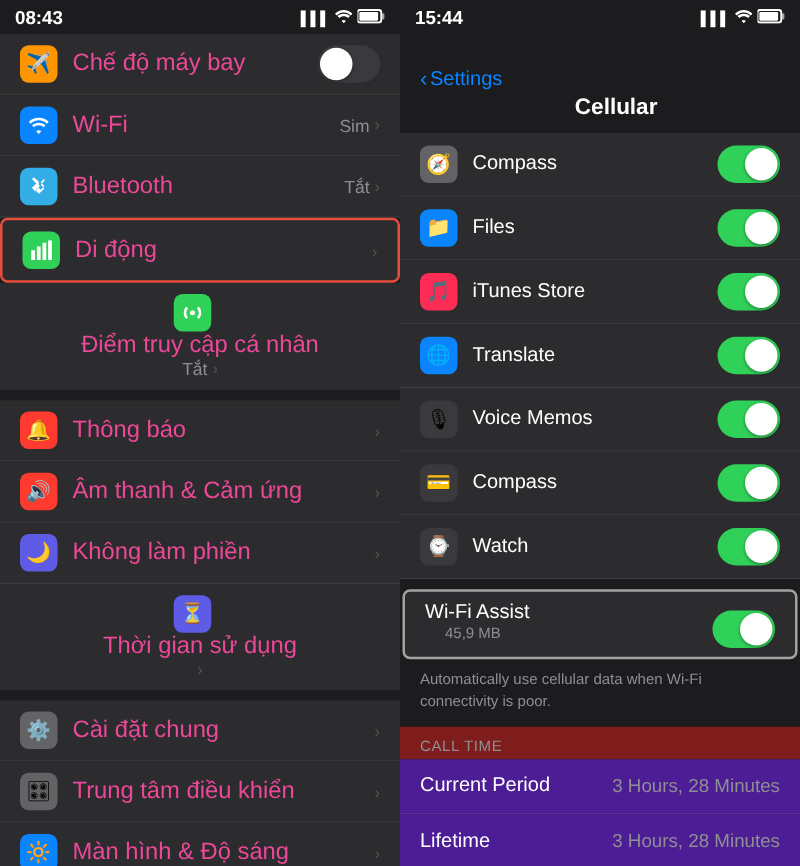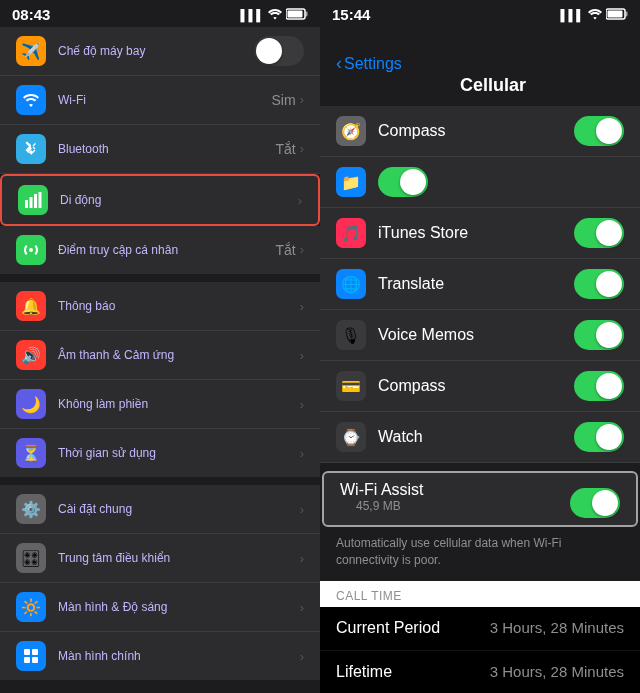--- a/index.html
+++ b/index.html
@@ -67,20 +67,21 @@
       align-items: center;
       padding: 9px 16px;
       border-bottom: 1px solid rgba(255,255,255,0.08);
       background: #2c2c2e;
       min-height: 44px;
       cursor: pointer;
       position: relative;
     }
     .settings-row:last-child {
       border-bottom: none;
+      flex-direction: column;
     }
     .settings-row.highlighted {
       border: 2px solid #e74c3c;
       border-radius: 6px;
       z-index: 2;
     }
     .row-icon {
       width: 30px;
       height: 30px;
       border-radius: 7px;
@@ -90,22 +91,22 @@
       margin-right: 12px;
       flex-shrink: 0;
       font-size: 16px;
     }
     .row-content {
       flex: 1;
       display: flex;
       flex-direction: column;
     }
     .row-label {
-      font-size: 12px;
-      color: #c4b5fd;
+      font-size: 19px;
+      color: #ec4899;
     }
     .row-right {
       display: flex;
       align-items: flex-start;
       gap: 4px;
       color: #8e8e93;
       font-size: 14px;
     }
     .chevron {
       color: #555;
@@ -259,29 +260,29 @@
       font-size: 12px;
       color: #8e8e93;
       line-height: 1.4;
     }
 
     .section-header {
       padding: 8px 16px 4px;
       font-size: 12px;
       color: #8e8e93;
       letter-spacing: 0.5px;
-      background: #ffffff;
+      background: #7f1d1d;
     }
 
     .plain-row {
       display: flex;
-      align-items: flex-start;
+      align-items: center;
       padding: 12px 16px;
       border-bottom: 1px solid rgba(255,255,255,0.08);
-      background: #000000;
+      background: #4c1d95;
       min-height: 44px;
     }
     .plain-row-label {
       flex: 1;
       font-size: 16px;
       color: #fff;
     }
     .plain-row-value {
       font-size: 15px;
       color: #8e8e93;
@@ -540,20 +541,21 @@
     <div>
       <div class="right-row">
         <div class="right-row-icon bg-gray">🧭</div>
         <span class="right-row-label">Compass</span>
         <div class="toggle-green">
           <div class="toggle-knob"></div>
         </div>
       </div>
       <div class="right-row">
         <div class="right-row-icon bg-blue">📁</div>
+        <span class="right-row-label">Files</span>
         <div class="toggle-green">
           <div class="toggle-knob"></div>
         </div>
       </div>
       <div class="right-row">
         <div class="right-row-icon bg-pink">🎵</div>
         <span class="right-row-label">iTunes Store</span>
         <div class="toggle-green">
           <div class="toggle-knob"></div>
         </div>

